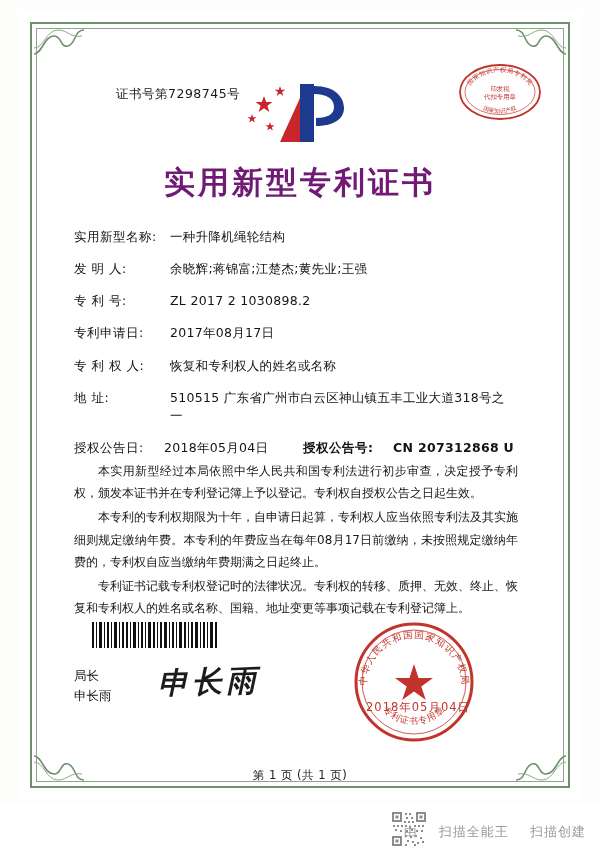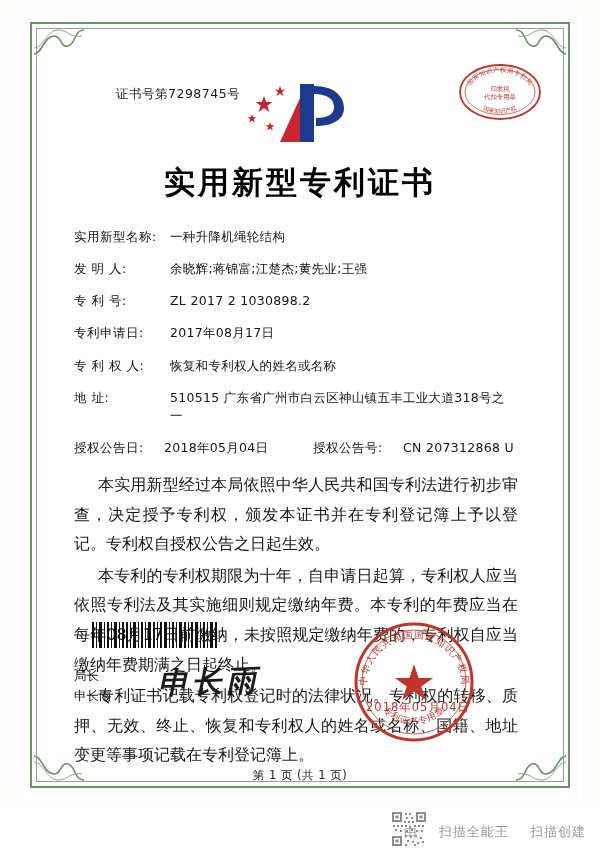--- a/index.html
+++ b/index.html
@@ -93,21 +93,21 @@
 
   .doc-title {
     position: absolute;
     left: 0;
     right: 0;
     top: 162px;
     text-align: center;
     font-size: 31px;
     font-weight: bold;
     letter-spacing: 3px;
-    color: #000000;
+    color: #701a75;
     font-family: "DejaVu Sans", "Liberation Sans", sans-serif;
   }
 
   .fields {
     position: absolute;
     left: 74px;
     top: 228px;
     width: 440px;
   }
   .field-row {
@@ -125,29 +125,30 @@
   }
   .field-value {
     flex: 1 1 auto;
     letter-spacing: 0.3px;
   }
   .field-row.two-col .field-label { width: 90px; flex: 0 0 90px; }
   .col-b {
     display: flex;
     align-items: flex-start;
     margin-left: 14px;
+    font-weight: bold;
   }
   .col-b .field-label { width: 86px; flex: 0 0 86px; }
 
   .body-text {
     position: absolute;
     left: 74px;
-    top: 470px;
+    top: 460px;
     width: 444px;
-    font-size: 16px;
+    font-size: 12px;
     line-height: 1.85;
     color: #171717;
     text-align: justify;
   }
   .body-text p {
     margin: 0 0 2px 0;
     text-indent: 24px;
   }
 
   .barcode {

